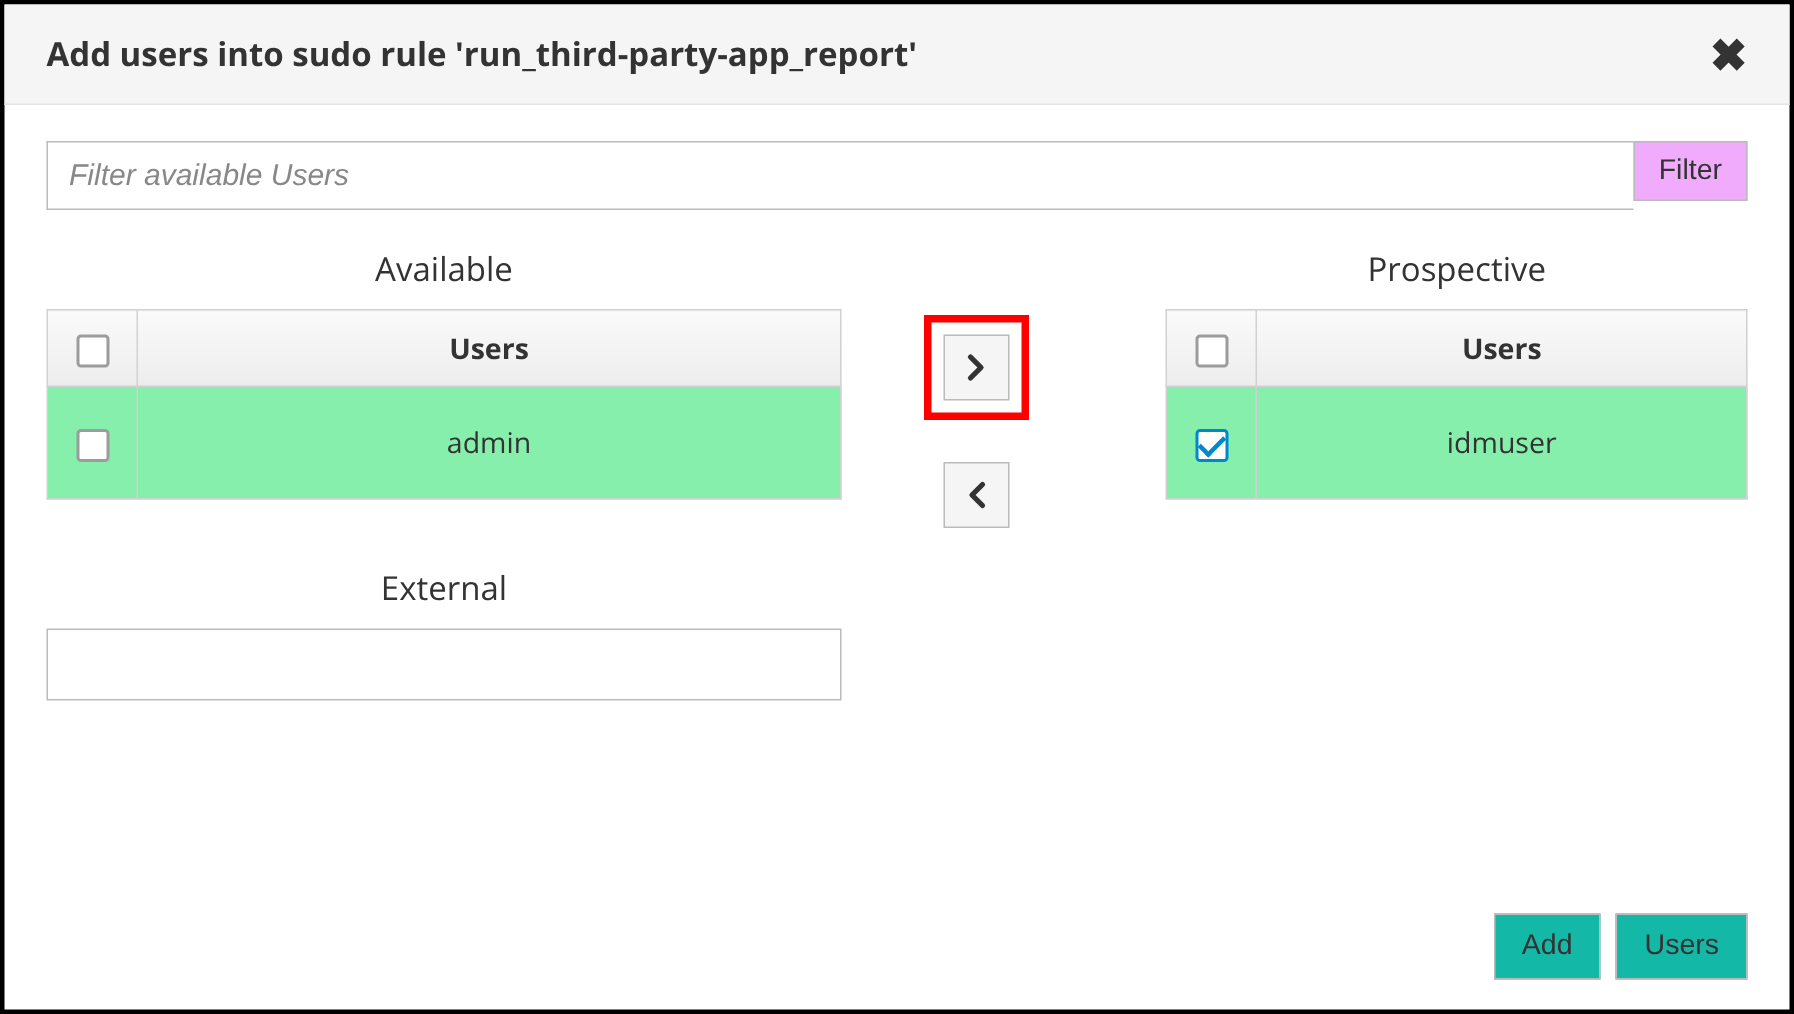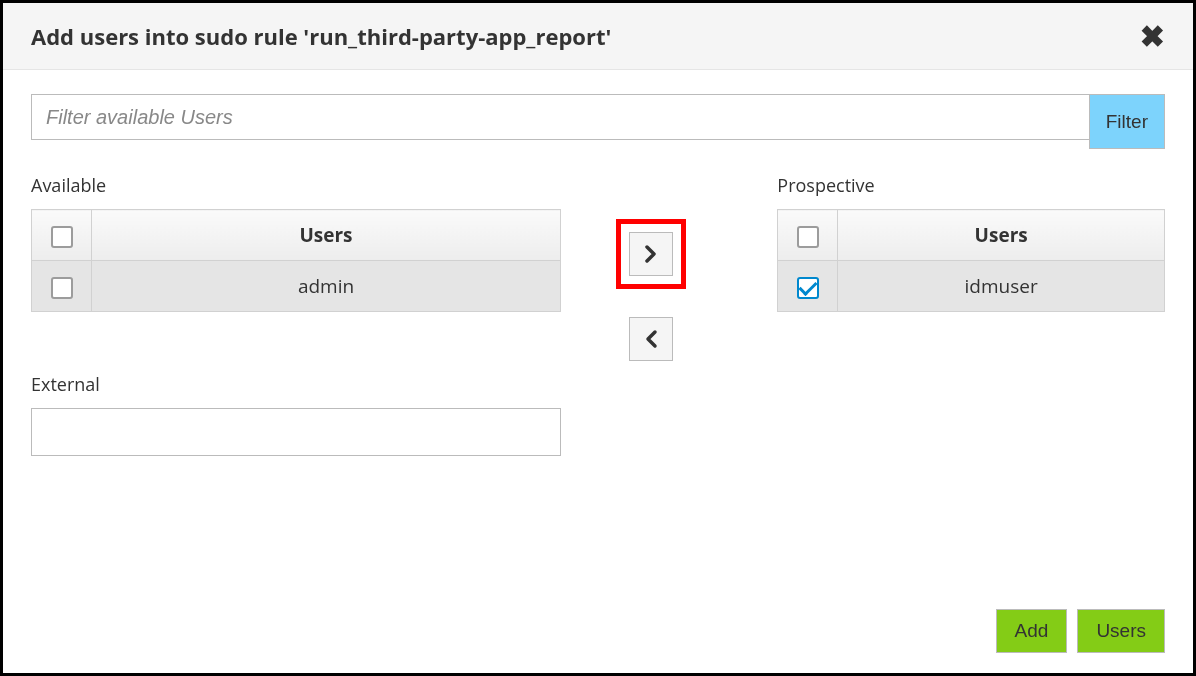--- a/index.html
+++ b/index.html
@@ -56,24 +56,24 @@
     font-style: italic;
     color: #888;
     outline: none;
     background: #fff;
   }
   .filter-input::placeholder {
     color: #888;
     font-style: italic;
   }
   .filter-button {
-    height: 55px;
+    height: 40px;
     padding: 0 16px;
     border: 1px solid #bbb;
-    background: #7dd3fc;
+    background: #f0abfc;
     font-size: 19px;
     color: #333;
     cursor: pointer;
   }
   .columns {
     display: flex;
     align-items: flex-start;
     gap: 0;
   }
   .left-col {
@@ -84,43 +84,44 @@
     display: flex;
     flex-direction: column;
     align-items: center;
     padding-top: 46px;
   }
   .right-col {
     width: 430px;
     margin-left: 36px;
   }
   .section-label {
-    font-size: 18px;
+    font-size: 22px;
     color: #333;
     margin-bottom: 12px;
+    text-align: center;
   }
   table.list {
     width: 100%;
     border-collapse: collapse;
     border: 1px solid #d1d1d1;
   }
   table.list th, table.list td {
     border: 1px solid #d1d1d1;
     text-align: center;
     font-size: 19px;
     color: #333;
   }
   table.list th {
     background: linear-gradient(#fafafa, #ededed);
     font-weight: 700;
     padding: 12px 14px;
   }
   table.list td {
-    padding: 12px 14px;
-    background: #e5e5e5;
+    padding: 24px 14px;
+    background: #86efac;
   }
   .chk-cell {
     width: 60px;
     text-align: center !important;
   }
   .chk {
     display: inline-block;
     width: 22px;
     height: 22px;
     border: 2px solid #9c9c9c;
@@ -156,21 +157,21 @@
     font-size: 20px;
     font-weight: 700;
     color: #333;
   }
   .highlight-box {
     border: 5px solid #f00;
     padding: 8px;
     margin-bottom: 28px;
   }
   .external-section {
-    margin-top: 60px;
+    margin-top: 44px;
   }
   .external-input {
     width: 530px;
     height: 48px;
     border: 1px solid #bbb;
     padding: 0 12px;
     font-size: 18px;
     outline: none;
     background: #fff;
   }
@@ -181,21 +182,21 @@
     right: 0;
     padding: 16px 28px 20px;
     display: flex;
     justify-content: flex-end;
     gap: 10px;
   }
   .footer-btn {
     height: 44px;
     padding: 0 18px;
     border: 1px solid #bbb;
-    background: #84cc16;
+    background: #14b8a6;
     font-size: 19px;
     color: #333;
     cursor: pointer;
   }
   .chevron-svg { width: 14px; height: 20px; }
 </style>
 </head>
 <body>
 
 <div class="outer-frame">

